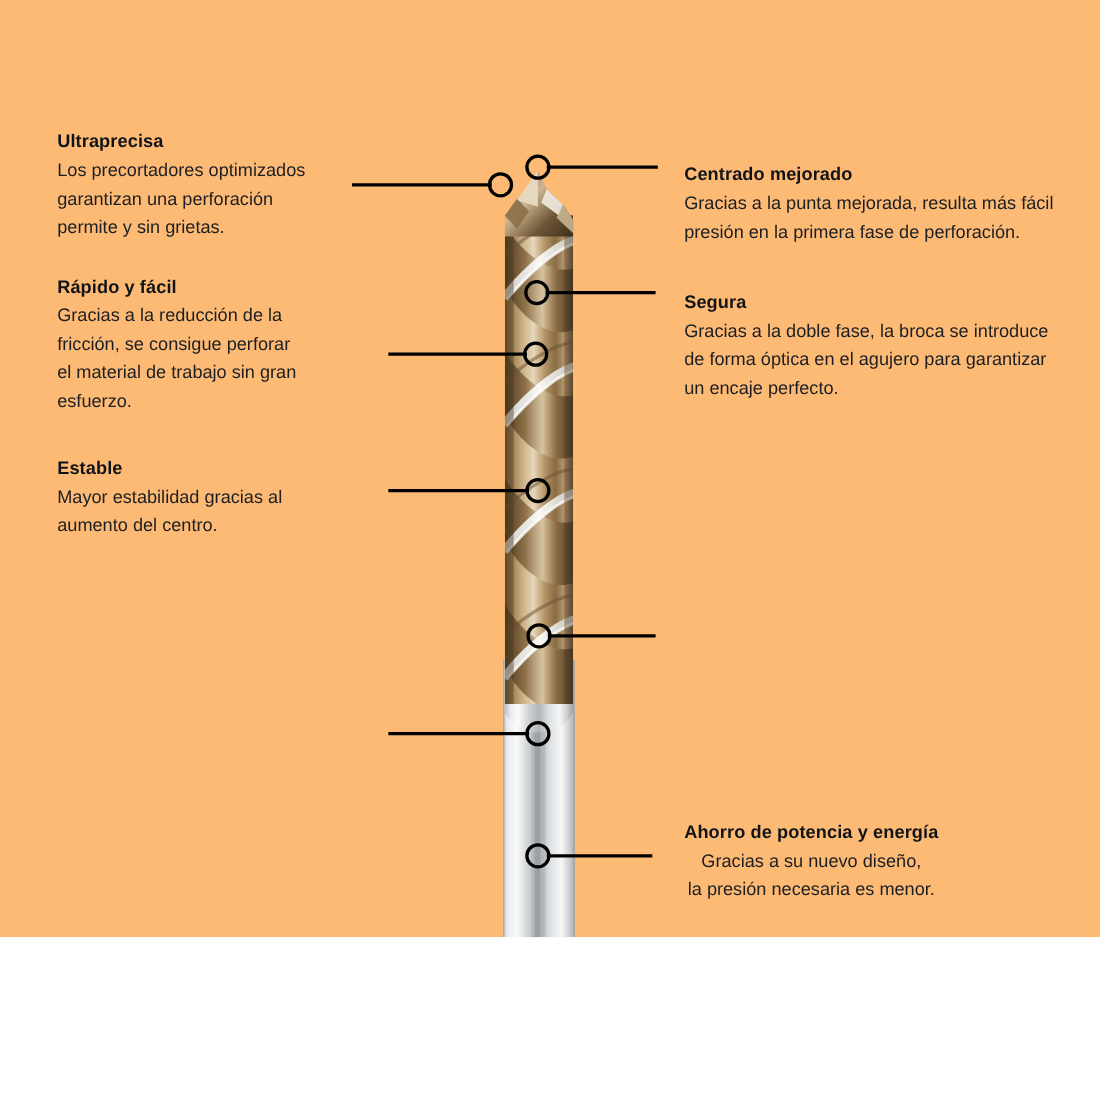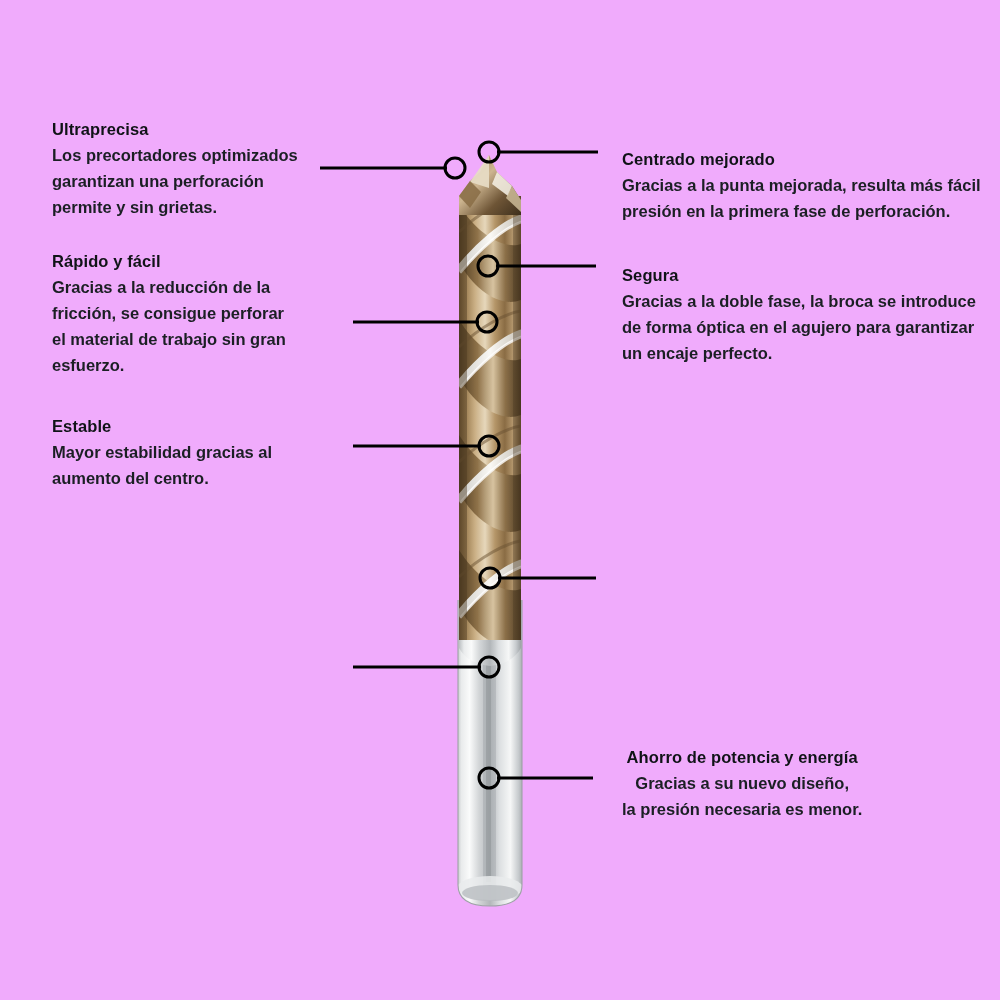--- a/index.html
+++ b/index.html
@@ -7,41 +7,41 @@
     padding: 0;
     background: #ffffff;
   }
   body {
     font-family: "Liberation Sans", sans-serif;
     -webkit-font-smoothing: antialiased;
   }
   #stage {
     position: relative;
     width: 1000px;
-    height: 1000px;
-    background: #f0abfc;
+    height: 852px;
+    background: #fdba74;
     overflow: hidden;
   }
 
   
   .callout {
     position: absolute;
     color: #16191d;
   }
   .callout .c-title {
     font-size: 16.5px;
     font-weight: bold;
     line-height: 1.35;
     letter-spacing: 0.1px;
     margin: 0 0 2px 0;
     color: #101317;
   }
   .callout .c-body {
     font-size: 16.5px;
-    font-weight: bold;
+    font-weight: normal;
     line-height: 1.58;
     margin: 0;
     color: #1b1f24;
   }
   .callout .c-body .ln { display: block; white-space: pre; }
 
   .col-left  { text-align: left; }
   .col-right { text-align: left; }
 
   

